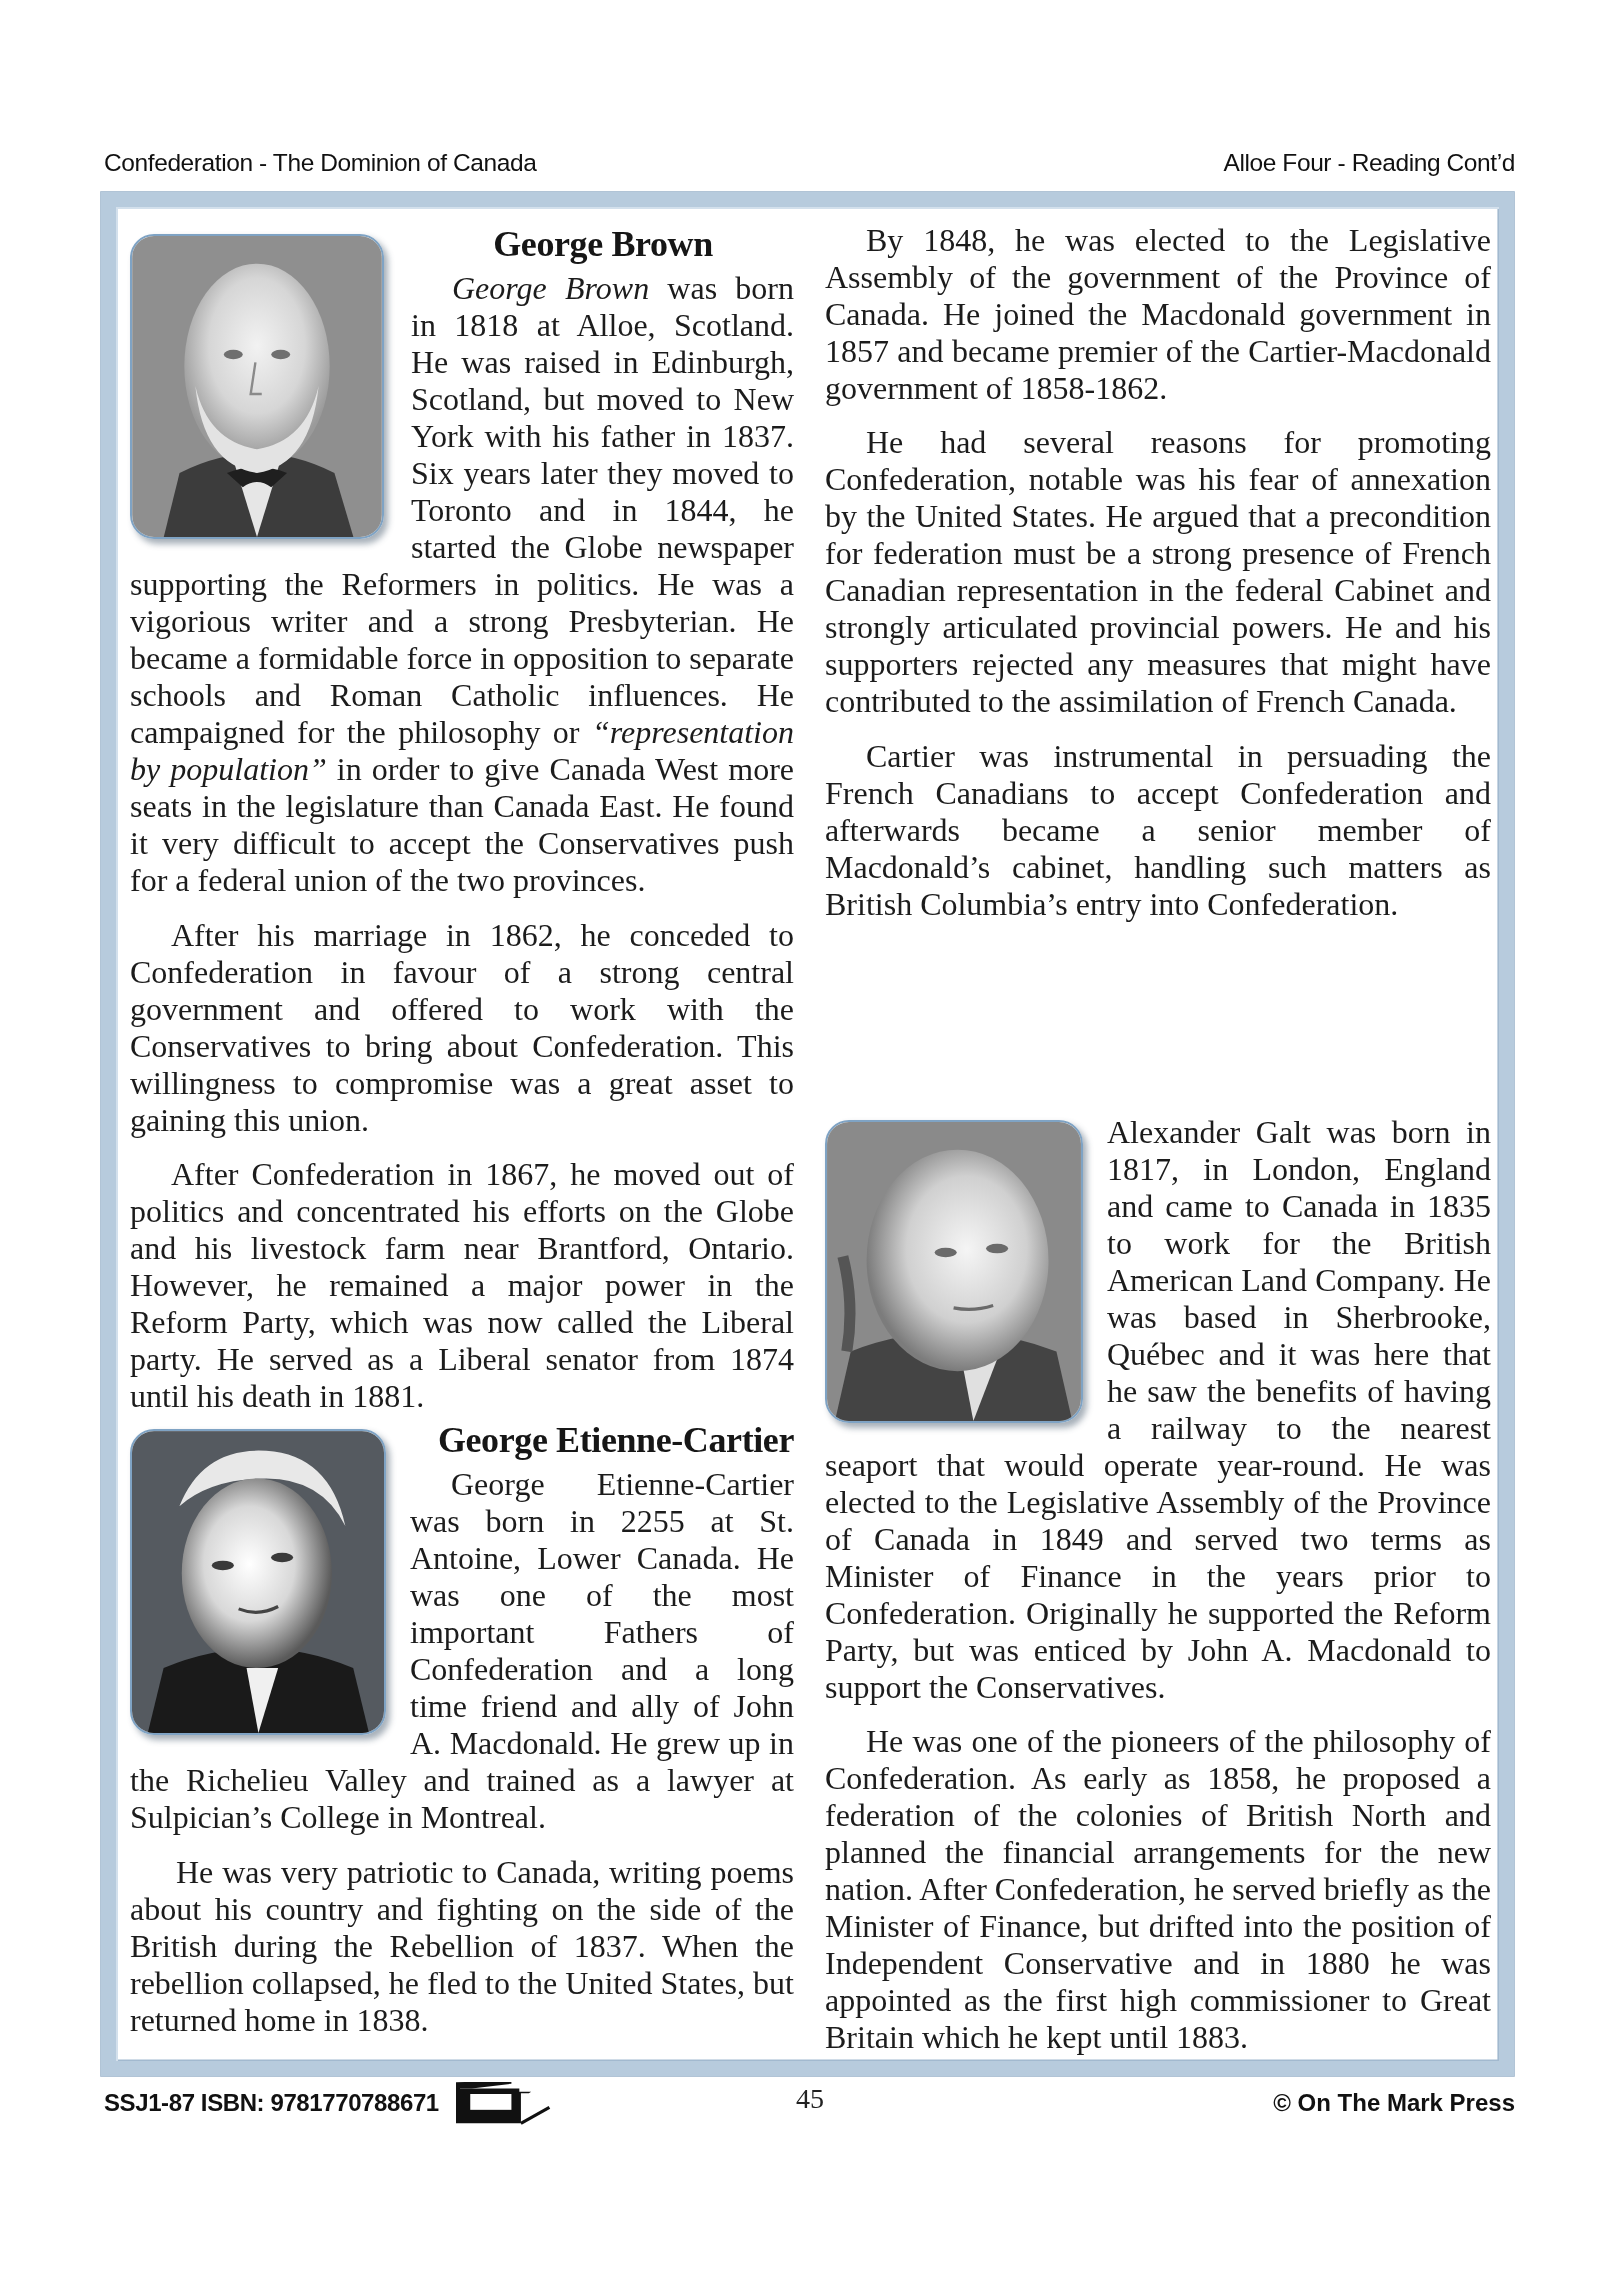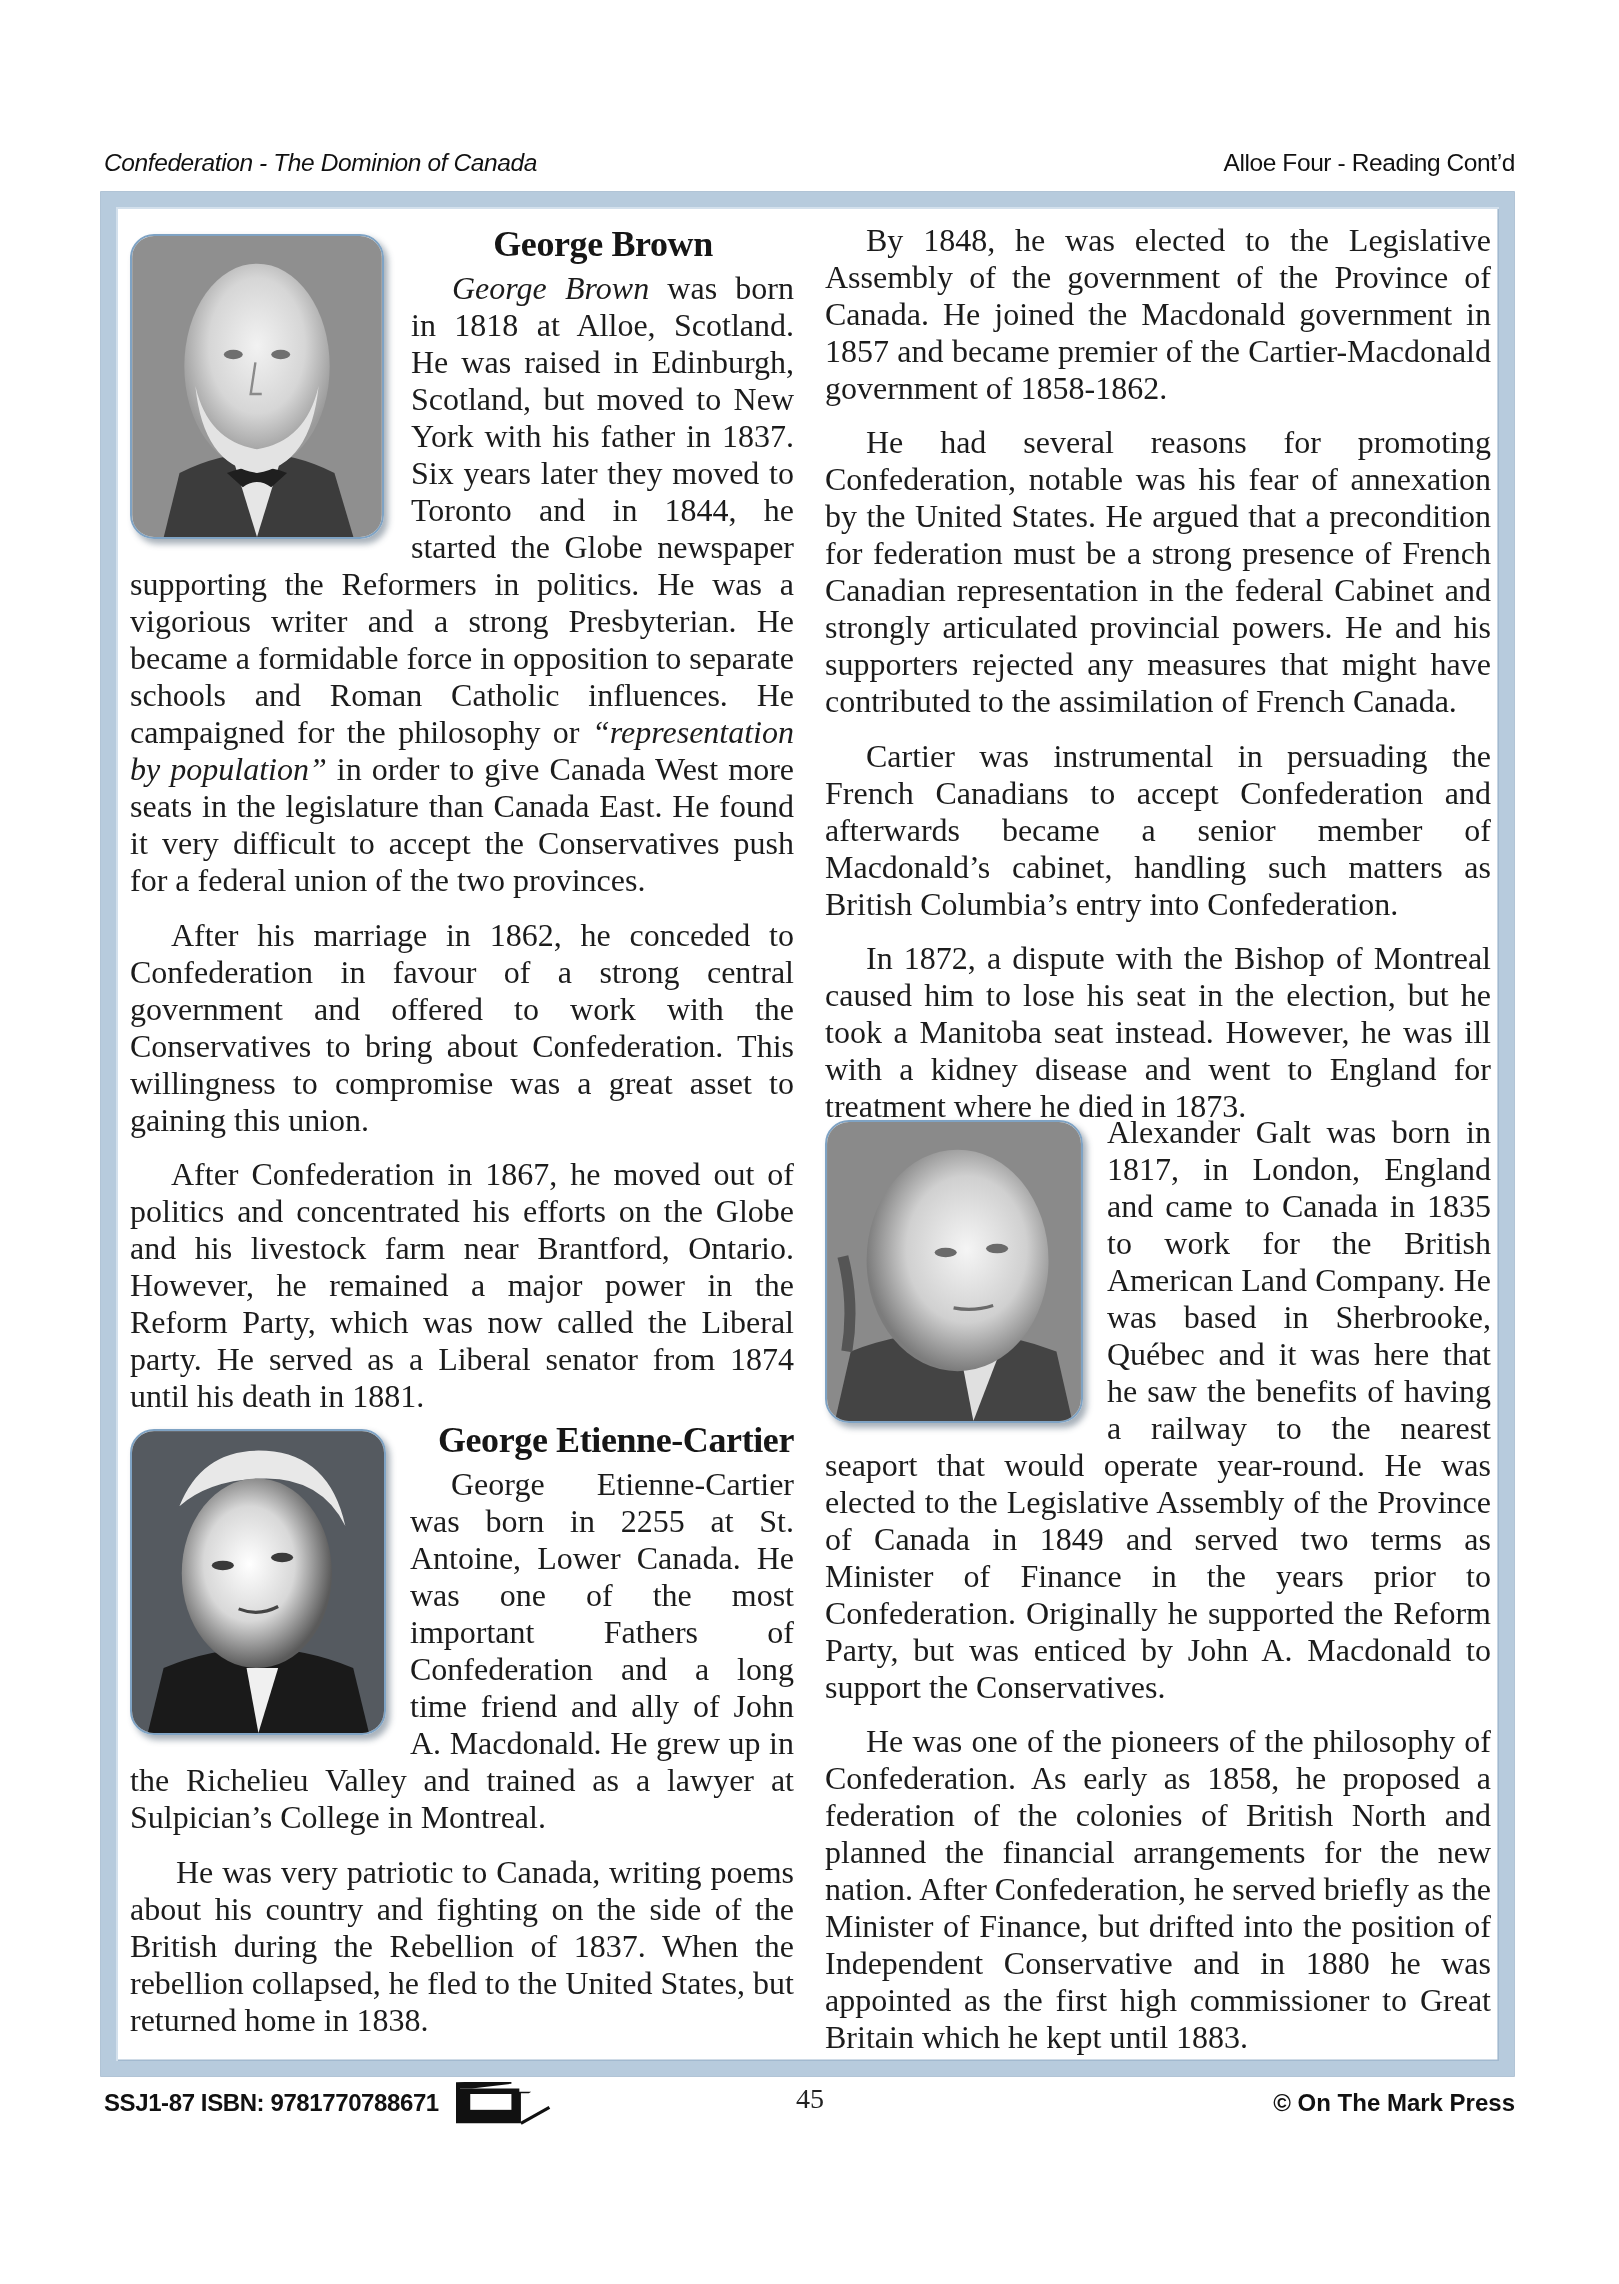--- a/index.html
+++ b/index.html
@@ -1,18 +1,18 @@
 <!DOCTYPE html>
 <html style="font-size:12.7px"><head>
 <meta charset="utf-8">
 <style>
   html, body { margin:0; padding:0; }
   body { width:1620px; height:2284px; background:#ffffff; position:relative; overflow:hidden; color:#1a1a1a; }
   .hdr { position:absolute; top:149px; font-family:"Liberation Sans", sans-serif; font-size:24.5px; color:#111; letter-spacing:-0.4px; }
-  .hdr-left { left:104px; font-style:italic; }
+  .hdr-left { left:104px; }
   .hdr-right { right:105px; }
   .frame { position:absolute; left:101px; top:192px; width:1413px; height:1884px; box-sizing:border-box;
            border:15px solid #b7cbdd; background:#fff;
            box-shadow: inset 0 0 0 1.6px #a2b9cf, 0 0 0 0.8px #9fb6cc; }
   .frame::after { content:""; position:absolute; left:0; top:0; right:0; bottom:0; border-top:2.4px solid #d3e0ec; border-left:2.4px solid #d3e0ec; }
   .col { position:absolute; font-family:"Liberation Serif", serif; font-size:32px; line-height:37px; text-align:justify; color:#1c1c1c; }
   .col p { margin:0 0 17.4px 0; text-indent:41px; hyphens:none; }
   .title { font-family:"Liberation Serif", serif; font-weight:bold; font-size:36px; line-height:40px; text-align:center; margin:0 0 6.3px 0; color:#161616; letter-spacing:-0.4px; }
   .photo { float:left; border-radius:24px; border:2.4px solid #7fa3c4; box-shadow:4px 4.7px 6.3px rgba(60,80,100,0.45); overflow:hidden; position:relative; }
   .photo svg { display:block; }
@@ -80,21 +80,20 @@
   </div>
   <div class="title" style="margin-left:276px; text-align:right;">George Etienne-Cartier</div>
   <p>George Etienne-Cartier was born in 2255 at St. Antoine, Lower Canada.  He was one of the most important Fathers of Confederation and a long time friend and ally of John A. Macdonald.  He grew up in the Richelieu Valley and trained as a lawyer at Sulpician’s College in Montreal.</p>
   <p style="text-indent:46px;">He was very patriotic to Canada, writing poems about his country and fighting on the side of the British during the Rebellion of 1837.  When the rebellion collapsed, he fled to the United States, but returned home in 1838.</p>
 </div>
 
 <div class="col" style="left:825px; top:222px; width:666px;">
   <p>By 1848, he was elected to the Legislative Assembly of the government of the Province of Canada.  He joined the Macdonald government in 1857 and became premier of the Cartier-Macdonald government of 1858-1862.</p>
   <p>He had several reasons for promoting Confederation, notable was his fear of annexation by the United States.  He argued that a precondition for federation must be a strong presence of French Canadian representation in the federal Cabinet and strongly articulated provincial powers.  He and his supporters rejected any measures that might have contributed to the assimilation of French Canada.</p>
   <p>Cartier was instrumental in persuading the French Canadians to accept Confederation and afterwards became a senior member of Macdonald’s cabinet, handling such matters as British Columbia’s entry into Confederation.</p>
-  <p>In 1872, a dispute with the Bishop of Montreal caused him to lose his seat in the election, but he took a  Manitoba seat instead.  However, he was ill with a kidney disease and went to England for treatment where he died in 1873.</p>
 </div>
 
 <div class="col" style="left:825px; top:1114px; width:666px;">
   <div class="photo" style="width:254px; height:299px; margin:5.5px 24px 8px 0;">
     <svg width="254" height="299" viewBox="0 0 321 378">
       <defs>
         <radialGradient id="agFace" cx="55%" cy="45%" r="55%">
           <stop offset="0%" stop-color="#f5f5f5"></stop>
           <stop offset="60%" stop-color="#d0d0d0"></stop>
           <stop offset="100%" stop-color="#7c7c7c"></stop>

